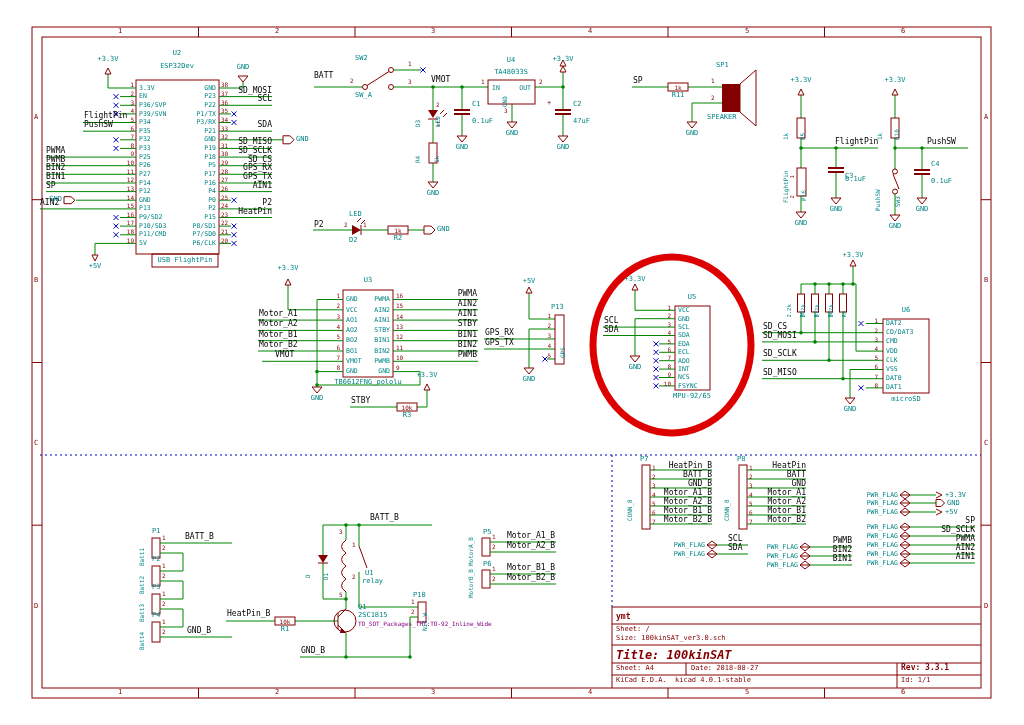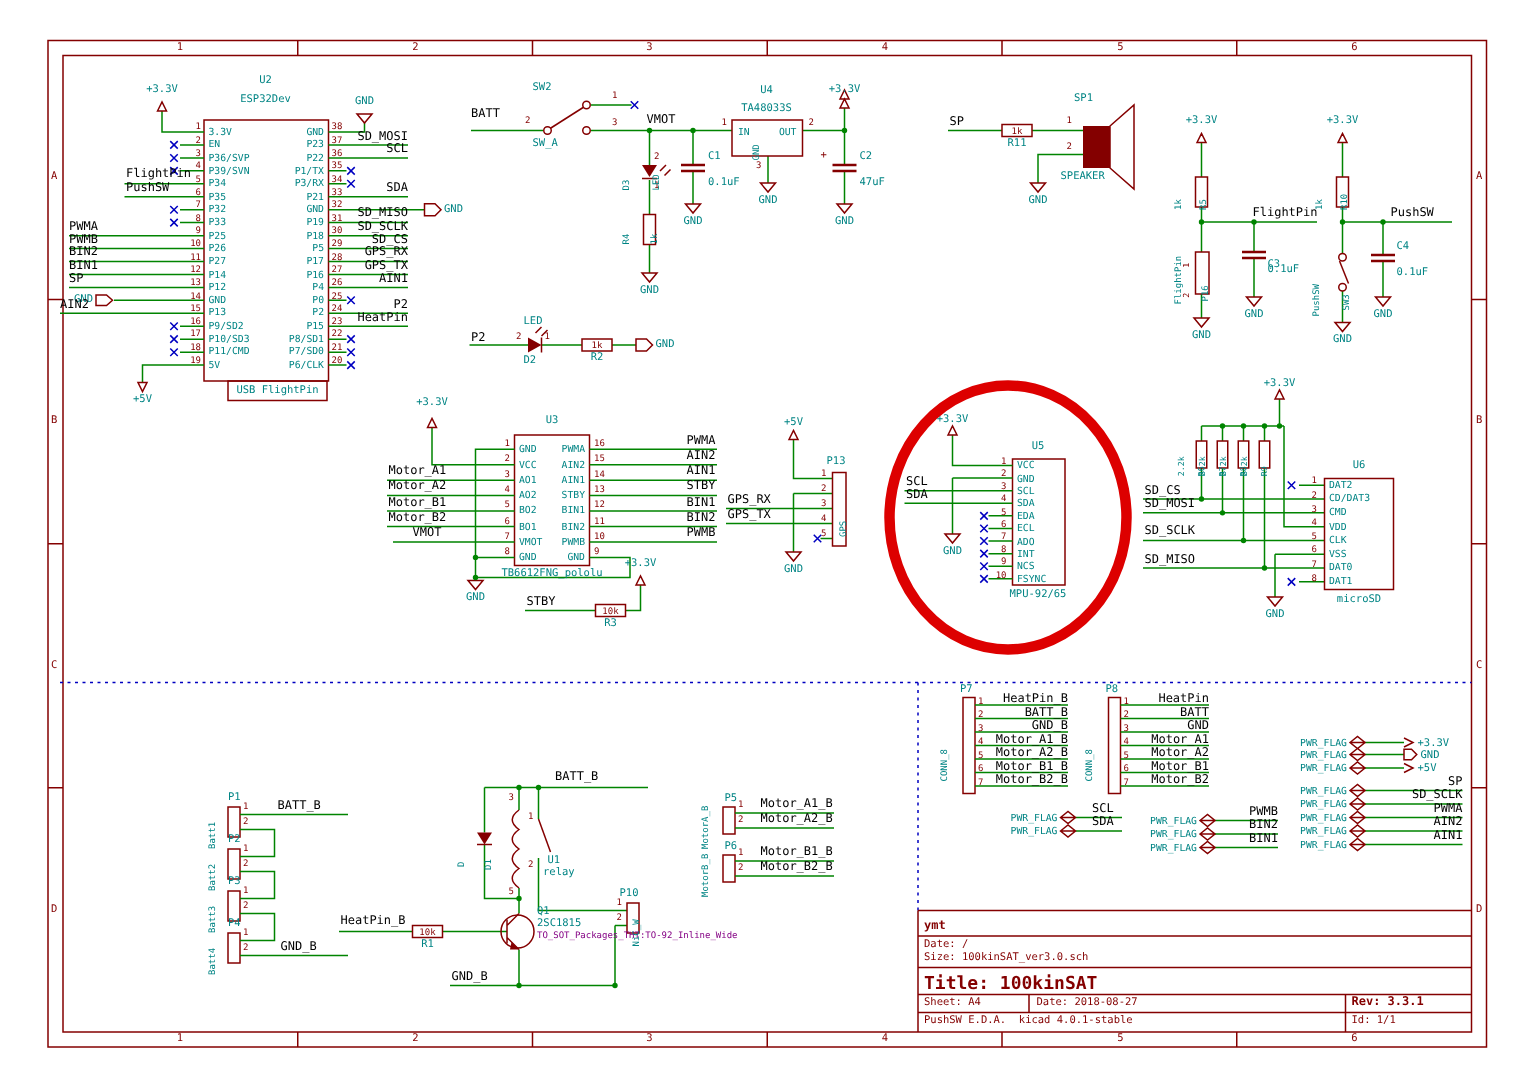--- a/index.html
+++ b/index.html
@@ -3,21 +3,21 @@
 <meta charset="utf-8">
 <style>
   html,body{margin:0;padding:0;background:#fff;}
   #canvas{position:relative;width:1024px;height:725px;background:#fff;overflow:hidden;
           font-family:"DejaVu Sans Mono",monospace;}
   #gfx{position:absolute;left:0;top:0;}
   .t{position:absolute;white-space:pre;line-height:1;font-family:"DejaVu Sans Mono",monospace;}
   .tc{text-align:center}.tr{text-align:right}
   .teal{color:#008484}.red{color:#840000}.blk{color:#000}.mag{color:#840084}
   .s5{font-size:5.5px}.s6{font-size:6px}.s65{font-size:6.5px}.s7{font-size:7px}.s8{font-size:8px}.s12{font-size:12px}
-  .b{font-weight:bold}.i{}
+  .b{font-weight:bold}.i{font-style:italic}
   .v{transform-origin:0 100%;transform:rotate(-90deg)}
   .w{stroke:#008400;fill:none;stroke-width:1}
   .c{stroke:#840000;fill:none;stroke-width:1}
   .c2{stroke:#840000;fill:none;stroke-width:1.8}
   .cf{fill:#840000;stroke:none}
   .nc{stroke:#0000C0;fill:none;stroke-width:1}
   .j{fill:#008400;stroke:none}
   .dash{stroke:#0000C0;fill:none;stroke-width:1;stroke-dasharray:2,3}
   .frame{stroke:#840000;fill:none;stroke-width:1}
   .ann{stroke:#DD0000;fill:none;stroke-width:7}
@@ -676,22 +676,22 @@
 <div class="t teal s65 tr" style="left:850px;top:541.5px;width:48px">PWR_FLAG</div>
 <div class="t teal s65 tr" style="left:850px;top:550.5px;width:48px">PWR_FLAG</div>
 <div class="t teal s65 tr" style="left:850px;top:559.5px;width:48px">PWR_FLAG</div>
 <div class="t blk s8 tr" style="left:915px;top:517px;width:60px">SP</div>
 <div class="t blk s8 tr" style="left:915px;top:526px;width:60px">SD_SCLK</div>
 <div class="t blk s8 tr" style="left:915px;top:535px;width:60px">PWMA</div>
 <div class="t blk s8 tr" style="left:915px;top:544px;width:60px">AIN2</div>
 <div class="t blk s8 tr" style="left:915px;top:553px;width:60px">AIN1</div>
 
 <div class="t red s8 b" style="left:616px;top:613px">ymt</div>
-<div class="t red s7" style="left:616px;top:626px">Date: /</div>
+<div class="t red s7" style="left:616px;top:626px">Sheet: /</div>
 <div class="t red s7" style="left:616px;top:635px">Size: 100kinSAT_ver3.0.sch</div>
 <div class="t red s12 b i" style="left:616px;top:649px">Title: 100kinSAT</div>
 <div class="t red s7" style="left:616px;top:665px">Sheet: A4</div>
 <div class="t red s7" style="left:691px;top:665px">Date: 2018-08-27</div>
 <div class="t red s8 b" style="left:901px;top:664px">Rev: 3.3.1</div>
-<div class="t red s7" style="left:616px;top:677px">PushSW E.D.A.  kicad 4.0.1-stable</div>
+<div class="t red s7" style="left:616px;top:677px">KiCad E.D.A.  kicad 4.0.1-stable</div>
 <div class="t red s7" style="left:901px;top:677px">Id: 1/1</div>
 
 </div>
 
 </body></html>

